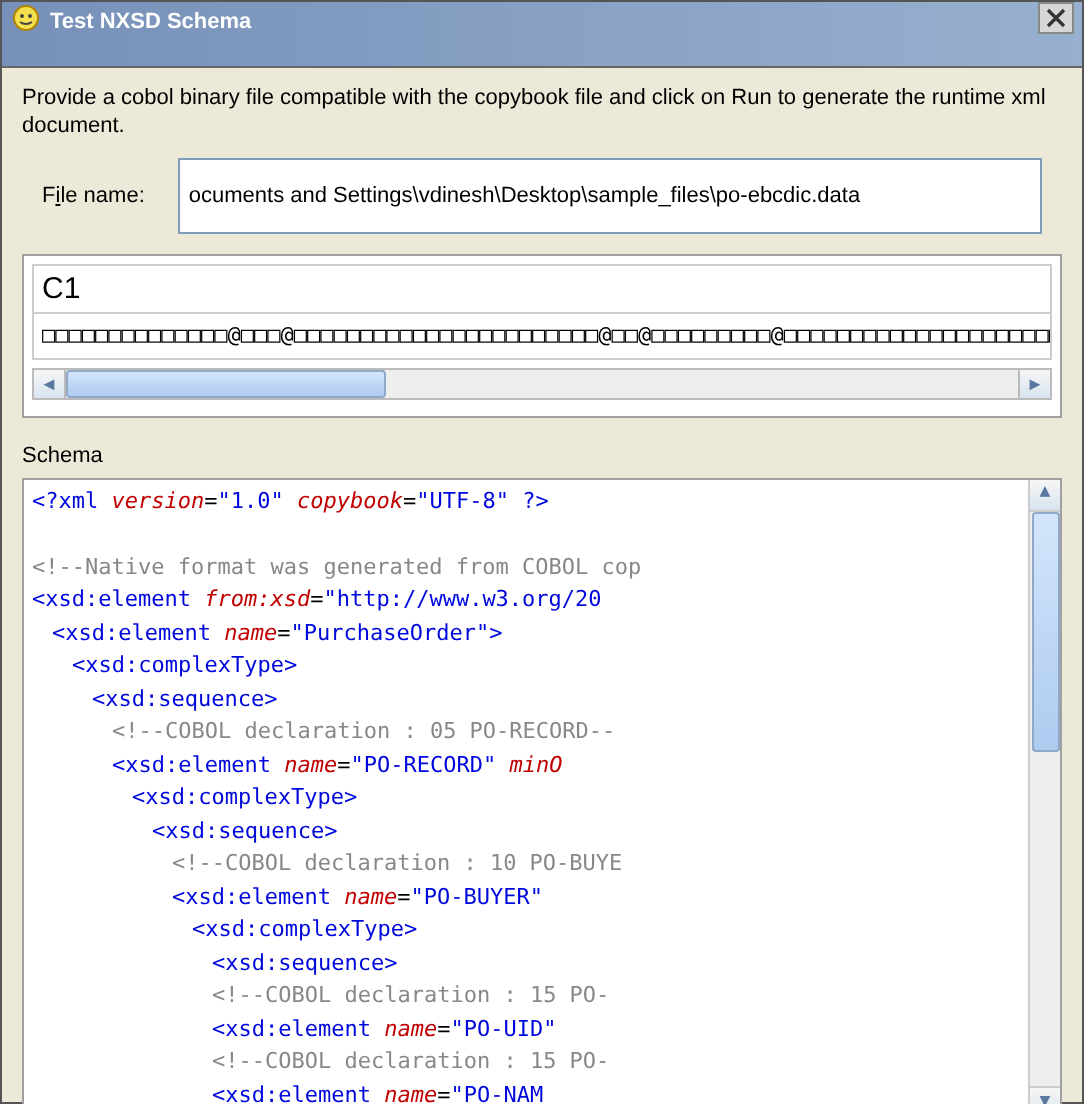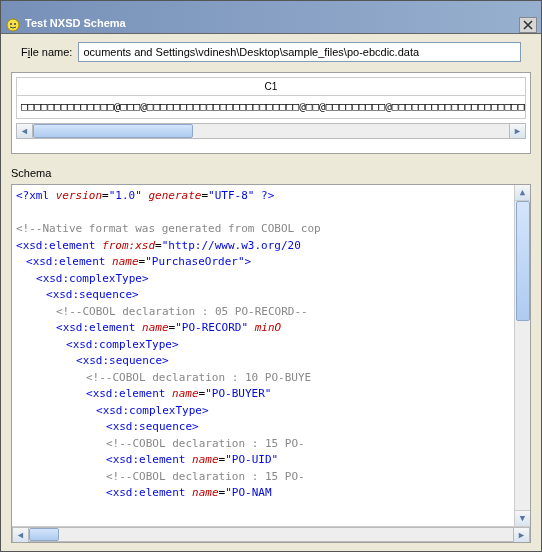--- a/index.html
+++ b/index.html
@@ -10,45 +10,45 @@
     width: 542px;
     height: 552px;
     overflow: hidden;
   }
   .window { width: 542px; height: 552px; border: 1px solid #555; background: #ece9d8; display: flex; flex-direction: column; }
   .titlebar {
     height: 22px;
     background: linear-gradient(to right, #7690b8, #98b0cf);
     color: white;
     display: flex;
-    align-items: flex-start;
+    align-items: flex-end;
     padding: 16px 4px;
     border-bottom: 1px solid #666;
   }
   .titlebar-icon {
     width: 16px; height: 16px; margin-right: 4px;
     display:flex; align-items:center; justify-content:center;
   }
   .titlebar-title { font-weight: bold; font-size: 11px; flex: 1; color:#fff; }
   .close-btn {
     width: 18px; height: 16px;
     background: #d6d6d6;
     border: 1px solid #888;
     display: flex; align-items: center; justify-content: center;
     font-family: Arial;
     font-size: 11px; font-weight: bold; color: #333;
     cursor: pointer;
   }
   .body-area { padding: 8px 10px; flex:1; display:flex; flex-direction:column; }
   .instruction { font-size: 11px; color: #000; margin-bottom: 8px; line-height: 1.3; }
-  .file-row { display: flex; align-items: center; gap: 6px; margin-bottom: 10px; padding: 0 10px;}
+  .file-row { display: flex; align-items: center; gap: 17px; margin-bottom: 10px; padding: 0 10px;}
   .file-label { text-align: right; white-space: nowrap; }
   .file-label u { text-decoration: underline; }
   .file-input {
-    flex: 1; height: 20px;
+    flex: 1; height: 38px;
     border: 1px solid #7f9db9;
     background: #fff; padding: 0 4px;
     font-size: 11px; color: #000;
     font-family: Tahoma, sans-serif;
   }
   .browse-btn, .ok-btn {
     height: 22px; padding: 0 10px;
     border: 1px solid #808080;
     background: linear-gradient(#fefefe, #e5e5e5);
     border-radius: 3px;
@@ -58,26 +58,25 @@
   .preview-box {
     border: 1px solid #a0a0a0;
     background: #fff;
     padding: 4px 4px 2px 4px;
     margin-bottom: 10px;
     height: 82px;
     display:flex;
     flex-direction:column;
   }
   .preview-header {
-    font-size: 10px; padding: 3px 4px;
+    font-size: 15px; padding: 3px 4px;
     border-top:1px solid #ccc;
     border-left:1px solid #ccc;
     border-right:1px solid #ccc;
     background:#fff;
-    text-align:center;
   }
   .preview-content {
     border: 1px solid #ccc; padding: 4px;
     font-size: 11px; font-family: monospace;
     background:#fff;
     white-space: nowrap;
     overflow: hidden;
     height: 24px;
   }
   .preview-scroll { height: 16px; display:flex; align-items:center; margin-top:4px;}
@@ -164,20 +163,21 @@
     </span>
     <span class="titlebar-title">Test NXSD Schema</span>
     <div class="close-btn">
       <svg width="10" height="10" viewBox="0 0 10 10">
           <path d="M1 1 L9 9 M9 1 L1 9" stroke="#333" stroke-width="1.6"></path>
         </svg>
     </div>
   </div>
 
   <div class="body-area">
+    <div class="instruction">Provide a cobol binary file compatible with the copybook file and click on Run to generate the runtime xml document.</div>
 
     <div class="file-row">
       <span class="file-label">
         <span>F</span><u>i</u><span>le name:</span>
       </span>
       <input class="file-input" type="text" value="ocuments and Settings\vdinesh\Desktop\sample_files\po-ebcdic.data" style="">
     </div>
 
     <div class="preview-box">
       <div class="preview-header">C1</div>
@@ -192,21 +192,21 @@
     </div>
 
     <div class="panels">
       <div class="panel-col">
         <div class="panel-head">
           <span class="lbl">Schema</span>
           <span class="spacer"></span>
         </div>
         <div class="panel-body schema-body">
           <div class="schema-content">
-<span class="line"><span class="lt">&lt;?xml</span> <span class="an">version</span>=<span class="av">"1.0"</span> <span class="an">generate</span>=<span class="av">"UTF-8"</span> <span class="lt">?&gt;</span></span>
+<span class="line"><span class="lt">&lt;?xml</span> <span class="an">version</span>=<span class="av">"1.0"</span> <span class="an">copybook</span>=<span class="av">"UTF-8"</span> <span class="lt">?&gt;</span></span>
 <span class="line">&nbsp;</span>
 <span class="line cm">&lt;!--Native format was generated from COBOL cop</span>
 <span class="line"><span class="lt">&lt;</span><span class="el">xsd:element</span> <span class="an">from:xsd</span>=<span class="av">"http://www.w3.org/20</span></span>
 <span class="line i1"><span class="lt">&lt;</span><span class="el">xsd:element</span> <span class="an">name</span>=<span class="av">"PurchaseOrder"</span><span class="lt">&gt;</span></span>
 <span class="line i2"><span class="lt">&lt;</span><span class="el">xsd:complexType</span><span class="lt">&gt;</span></span>
 <span class="line i3"><span class="lt">&lt;</span><span class="el">xsd:sequence</span><span class="lt">&gt;</span></span>
 <span class="line i4 cm">&lt;!--COBOL declaration : 05 PO-RECORD--</span>
 <span class="line i4"><span class="lt">&lt;</span><span class="el">xsd:element</span> <span class="an">name</span>=<span class="av">"PO-RECORD"</span> <span class="an">minO</span></span>
 <span class="line i5"><span class="lt">&lt;</span><span class="el">xsd:complexType</span><span class="lt">&gt;</span></span>
 <span class="line i6"><span class="lt">&lt;</span><span class="el">xsd:sequence</span><span class="lt">&gt;</span></span>

